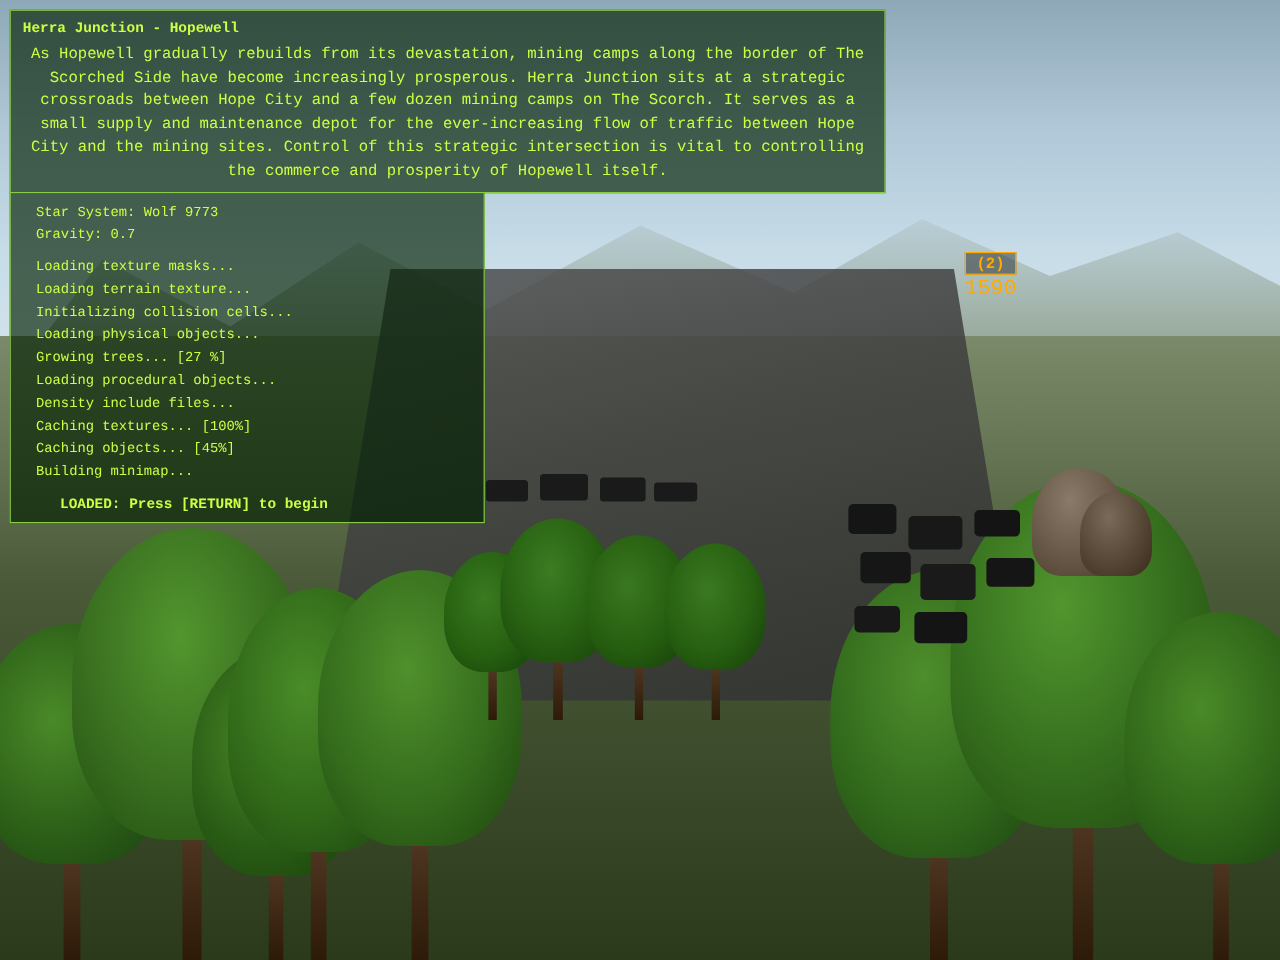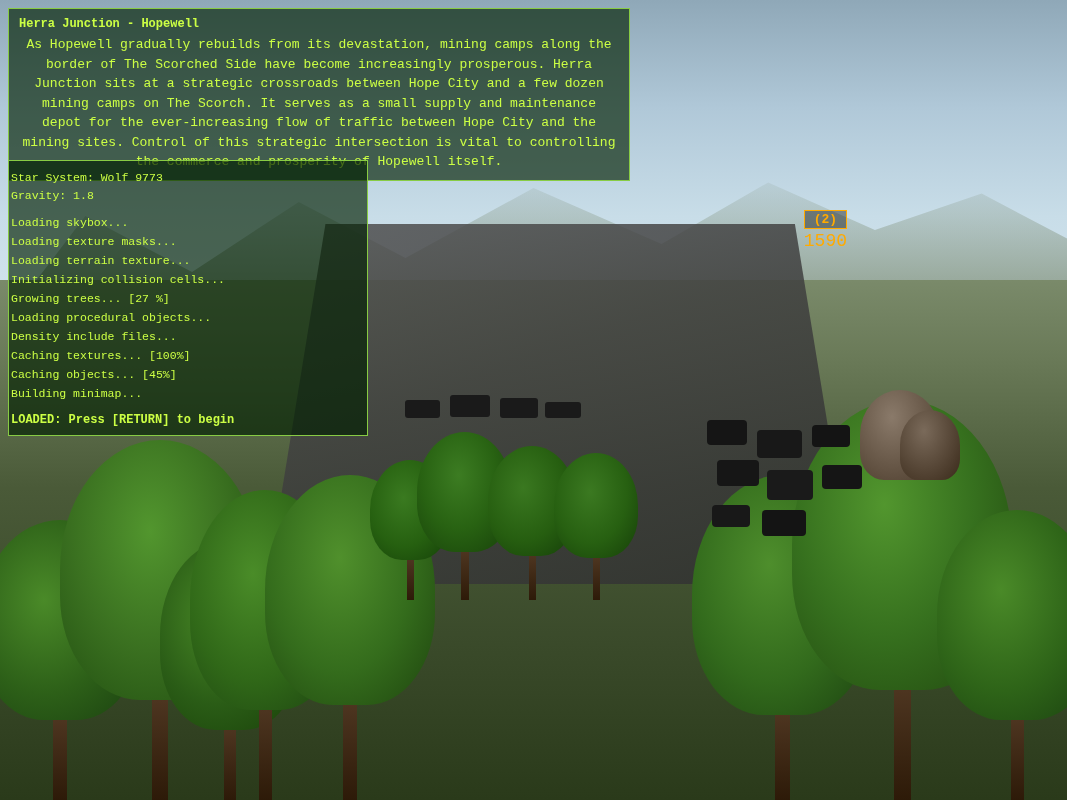--- a/index.html
+++ b/index.html
@@ -95,21 +95,21 @@
       width: 100%; height: 100%;
       z-index: 10;
       pointer-events: none;
     }
 
     
     #description-box {
       position: absolute;
       top: 8px;
       left: 8px;
-      width: 622px;
+      width: 730px;
       background: rgba(0, 30, 0, 0.65);
       border: 1px solid #88cc44;
       padding: 8px 10px;
       pointer-events: none;
     }
 
     #description-title {
       color: #ccff44;
       font-size: 12px;
       font-weight: bold;
@@ -121,24 +121,24 @@
       font-size: 13px;
       line-height: 1.5;
       text-align: center;
     }
 
     
     #loading-box {
       position: absolute;
       top: 160px;
       left: 8px;
-      width: 360px;
+      width: 396px;
       background: rgba(0, 30, 0, 0.65);
       border: 1px solid #88cc44;
-      padding: 8px 2px;
+      padding: 8px 21px;
       pointer-events: none;
     }
 
     .stat-line {
       color: #ccff44;
       font-size: 11.5px;
       line-height: 1.6;
     }
 
     .loading-divider {
@@ -149,20 +149,21 @@
       color: #ccff44;
       font-size: 11.5px;
       line-height: 1.65;
     }
 
     .loaded-line {
       color: #ccff44;
       font-size: 12px;
       font-weight: bold;
       margin-top: 10px;
+      margin-left: 20px;
     }
 
     
     #score-box {
       position: absolute;
       top: 210px;
       right: 220px;
       pointer-events: none;
       text-align: center;
     }
@@ -292,30 +293,30 @@
 
 <div id="hud">
 
   <div id="description-box">
     <div id="description-title">Herra Junction - Hopewell</div>
     <div id="description-text">As Hopewell gradually rebuilds from its devastation, mining camps along the border of The Scorched Side have become increasingly prosperous. Herra Junction sits at a strategic crossroads between Hope City and a few dozen mining camps on The Scorch. It serves as a small supply and maintenance depot for the ever-increasing flow of traffic between Hope City and the mining sites. Control of this strategic intersection is vital to controlling the commerce and prosperity of Hopewell itself.</div>
   </div>
 
   <div id="loading-box">
     <div class="stat-line">Star System: Wolf 9773</div>
-    <div class="stat-line">Gravity: 1.8</div>
+    <div class="stat-line">Gravity: 0.7</div>
 
     <div class="loading-divider"></div>
 
     <div id="loading-lines-container">
 
-    <div class="loading-line">Loading skybox...</div>
         <div class="loading-line">Loading texture masks...</div>
         <div class="loading-line">Loading terrain texture...</div>
         <div class="loading-line">Initializing collision cells...</div>
+        <div class="loading-line">Loading physical objects...</div>
         <div class="loading-line">Growing trees... [27 %]</div>
         <div class="loading-line">Loading procedural objects...</div>
         <div class="loading-line">Density include files...</div>
         <div class="loading-line">Caching textures... [100%]</div>
         <div class="loading-line">Caching objects... [45%]</div>
         <div class="loading-line">Building minimap...</div>
       </div>
 
     <div class="loaded-line" id="loaded-text">LOADED: Press [RETURN] to begin</div>
   </div>

